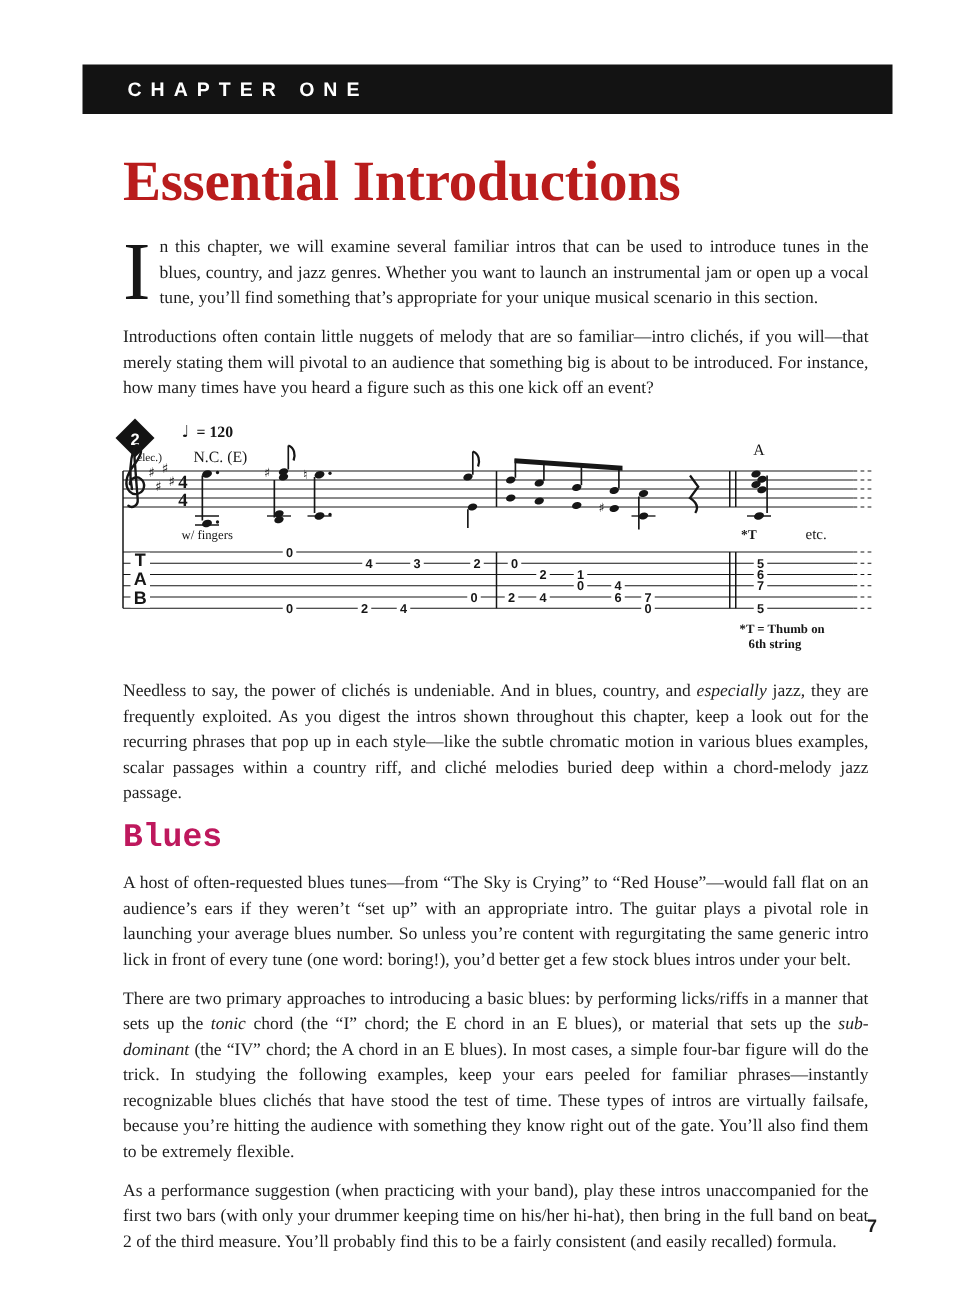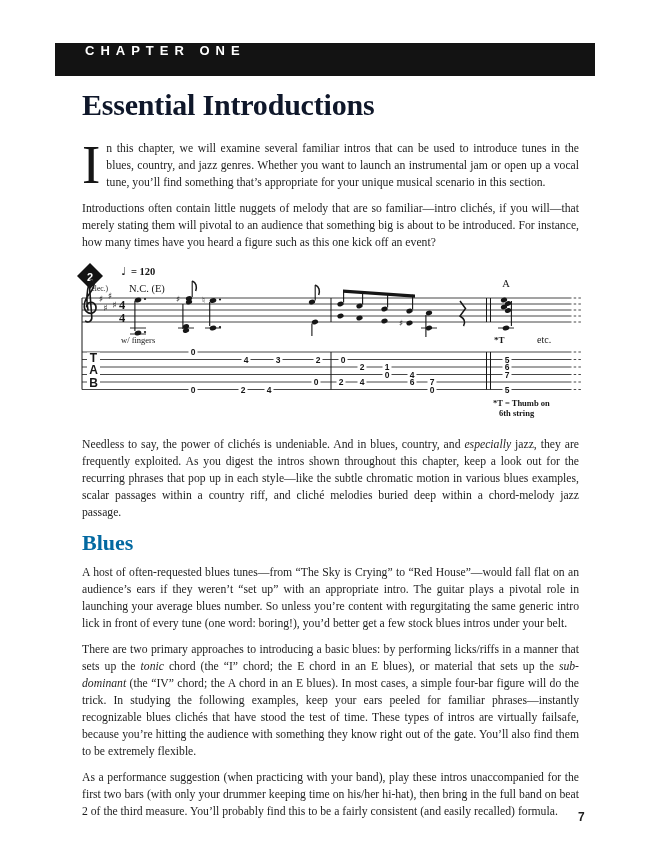--- a/index.html
+++ b/index.html
@@ -3,41 +3,42 @@
 <meta charset="utf-8">
 <style>
   html,body{margin:0;padding:0;background:#e8e8e8;}
   .page{
     position:relative;width:648px;height:864px;background:#ffffff;
     font-family:"Liberation Serif","DejaVu Serif",serif;color:#1e1e1e;
     margin:0 auto;overflow:hidden;
   }
   .chapter-bar{
     position:absolute;left:55px;top:43px;width:540px;height:33px;
-    background:#131313;color:#ffffff;display:flex;align-items:flex-start;
+    background:#131313;color:#ffffff;display:flex;align-items:center;
     box-sizing:border-box;padding-left:30px;
     font-family:"Liberation Sans","DejaVu Sans",sans-serif;
     font-weight:bold;font-size:13px;letter-spacing:6px;
   }
   .content{position:absolute;left:82px;top:88px;width:497px;}
   h1.title{
-    margin:0 0 18px 0;font-size:30px;line-height:34px;font-weight:bold;
-    letter-spacing:-0.2px;color:#0f172a;
+    margin:16px 0 18px 0;font-size:38px;line-height:34px;font-weight:bold;
+    letter-spacing:-0.2px;color:#b91c1c;
   }
   .content p{
     margin:0 0 9px 0;font-size:11.7px;line-height:17px;text-align:justify;
   }
   .dropcap{
     float:left;font-size:55px;line-height:44px;padding:3px 6px 0 0;
     font-weight:normal;color:#161616;
   }
   em.it{font-style:italic;}
   h2.section{
     margin:2px 0 8px 0;font-size:22px;line-height:26px;font-weight:bold;
-    color:#0369a1;
+    color:#be185d;
+    font-family:Liberation Mono, monospace;
   }
   figure.music{
     position:relative;width:510px;height:164px;margin:2px 0 12px -7px;
   }
   figure.music svg{position:absolute;left:0;top:0;}
   .page-num{
     position:absolute;left:578px;top:810px;font-size:12px;font-weight:bold;
     font-family:"Liberation Sans","DejaVu Sans",sans-serif;color:#1e1e1e;
   }
   .mus-text{font-family:"Liberation Serif","DejaVu Serif",serif;fill:#161616;}

